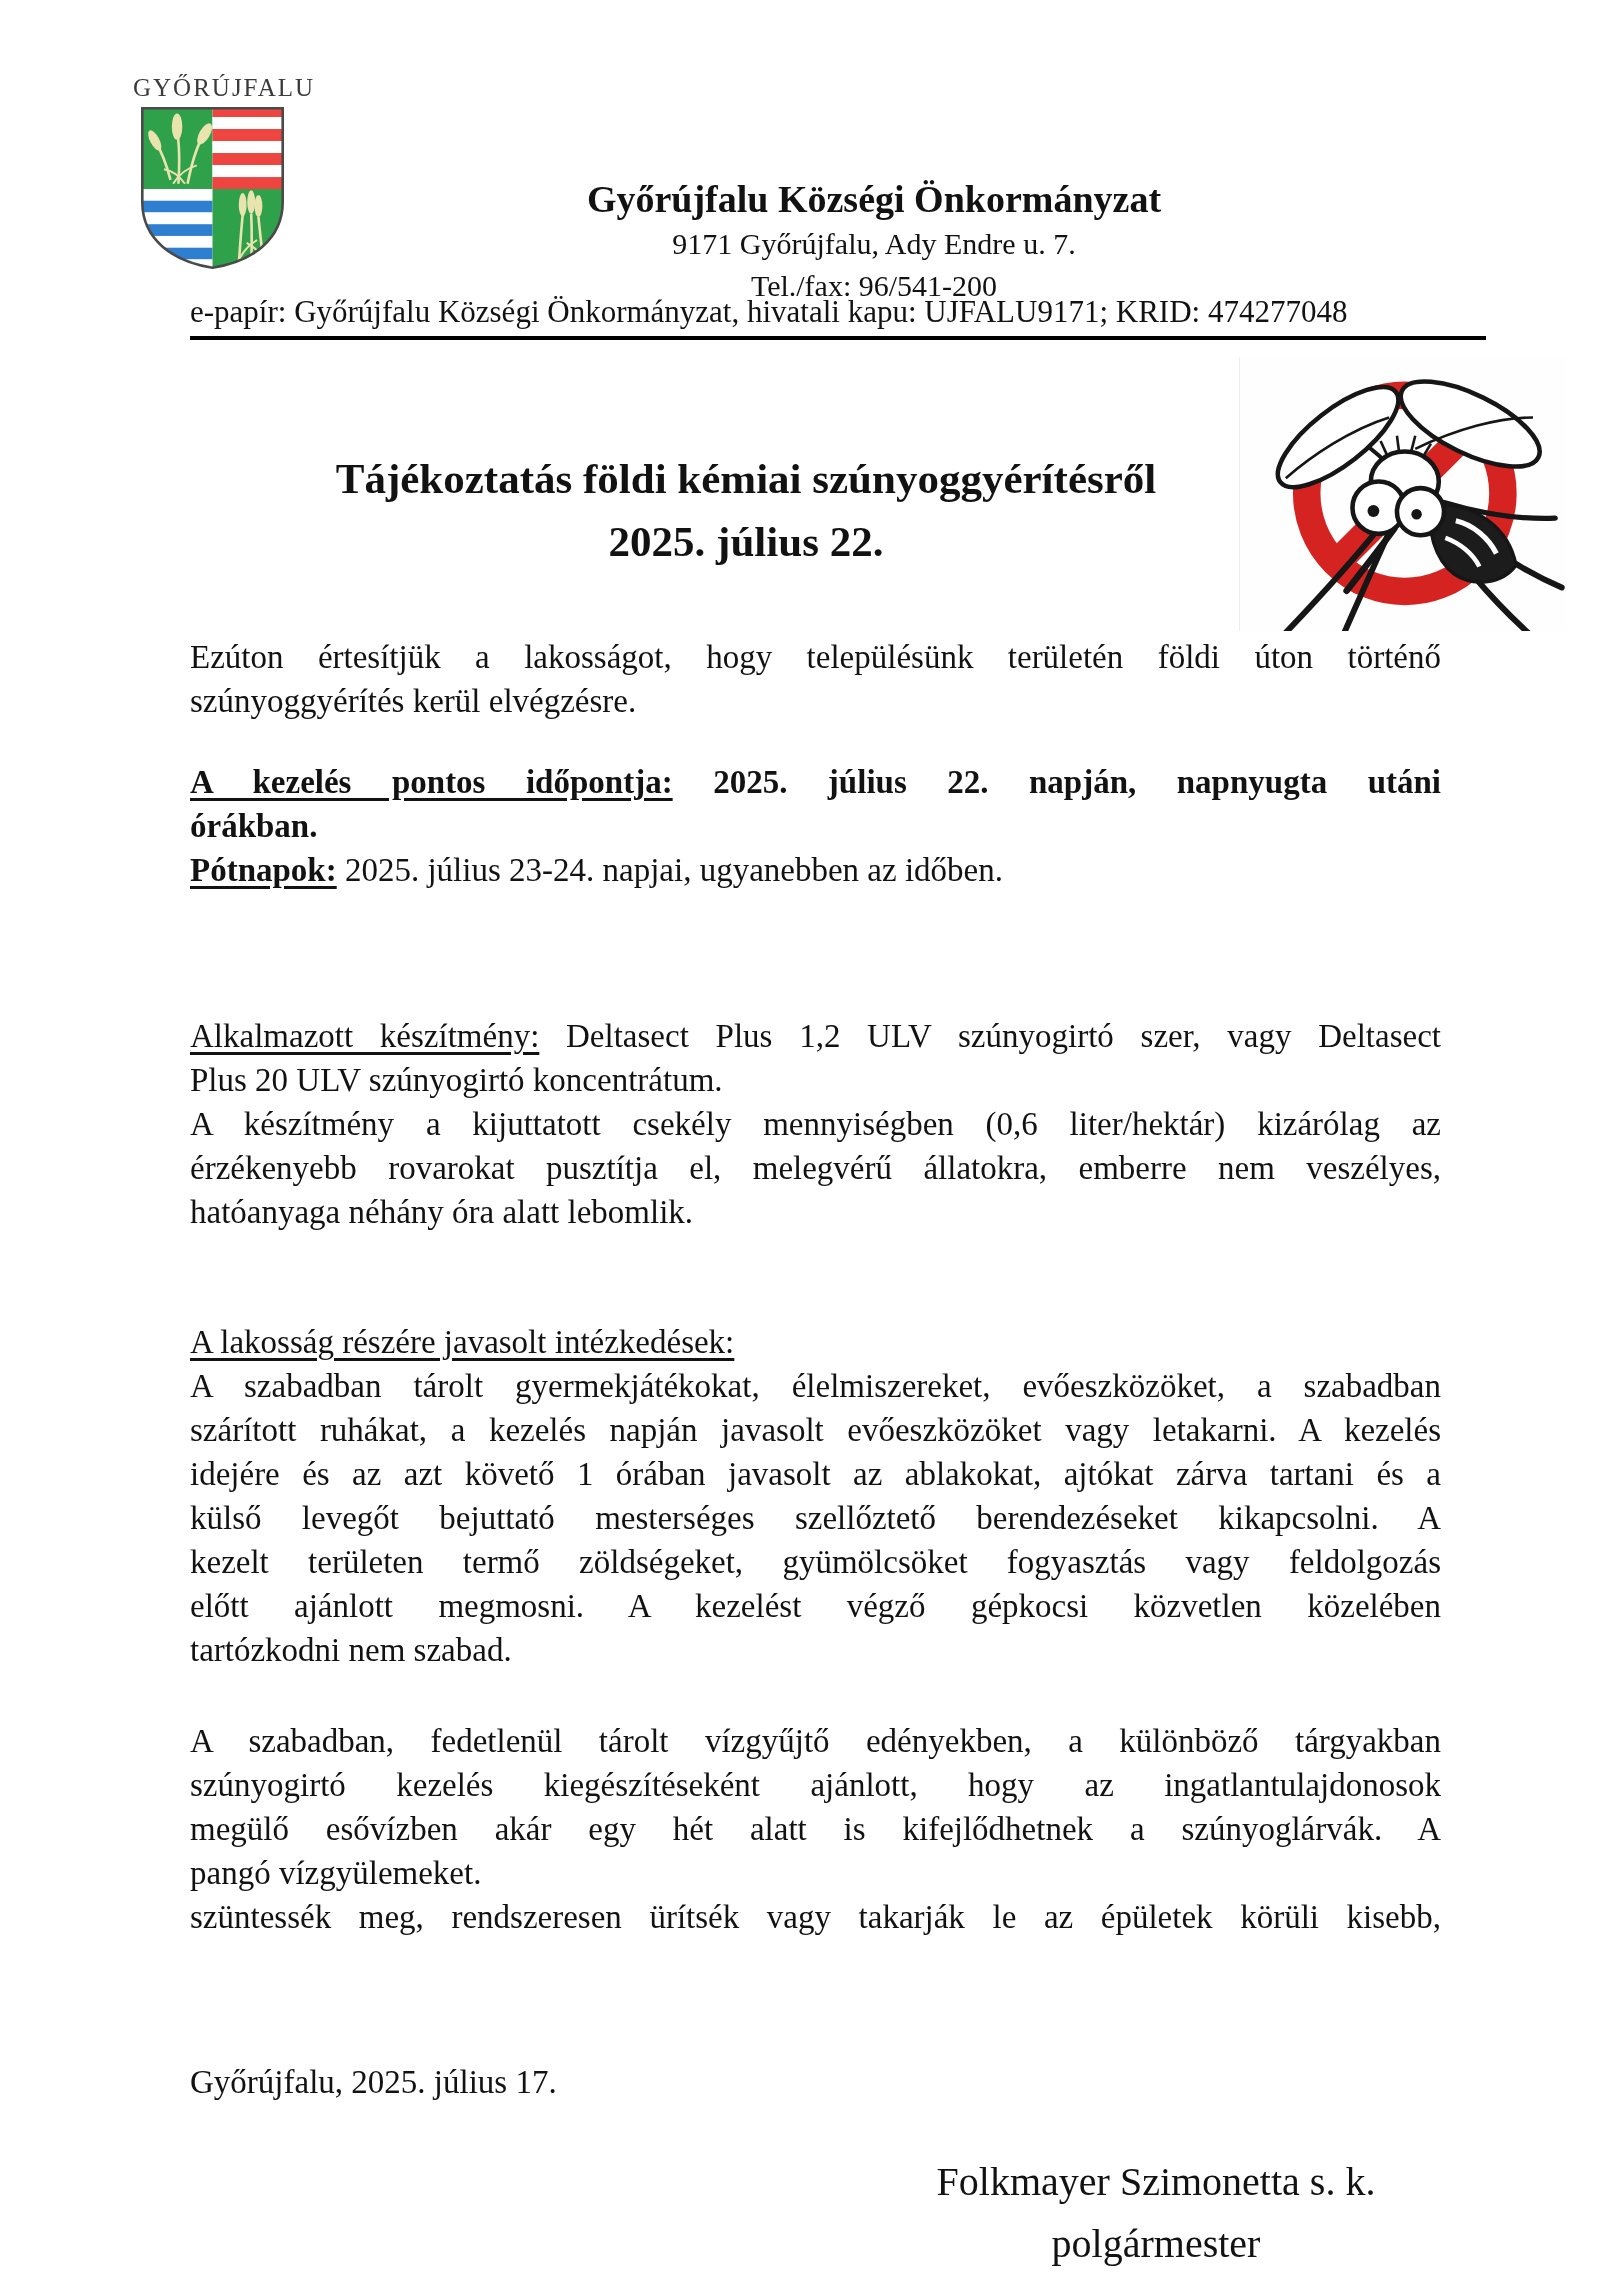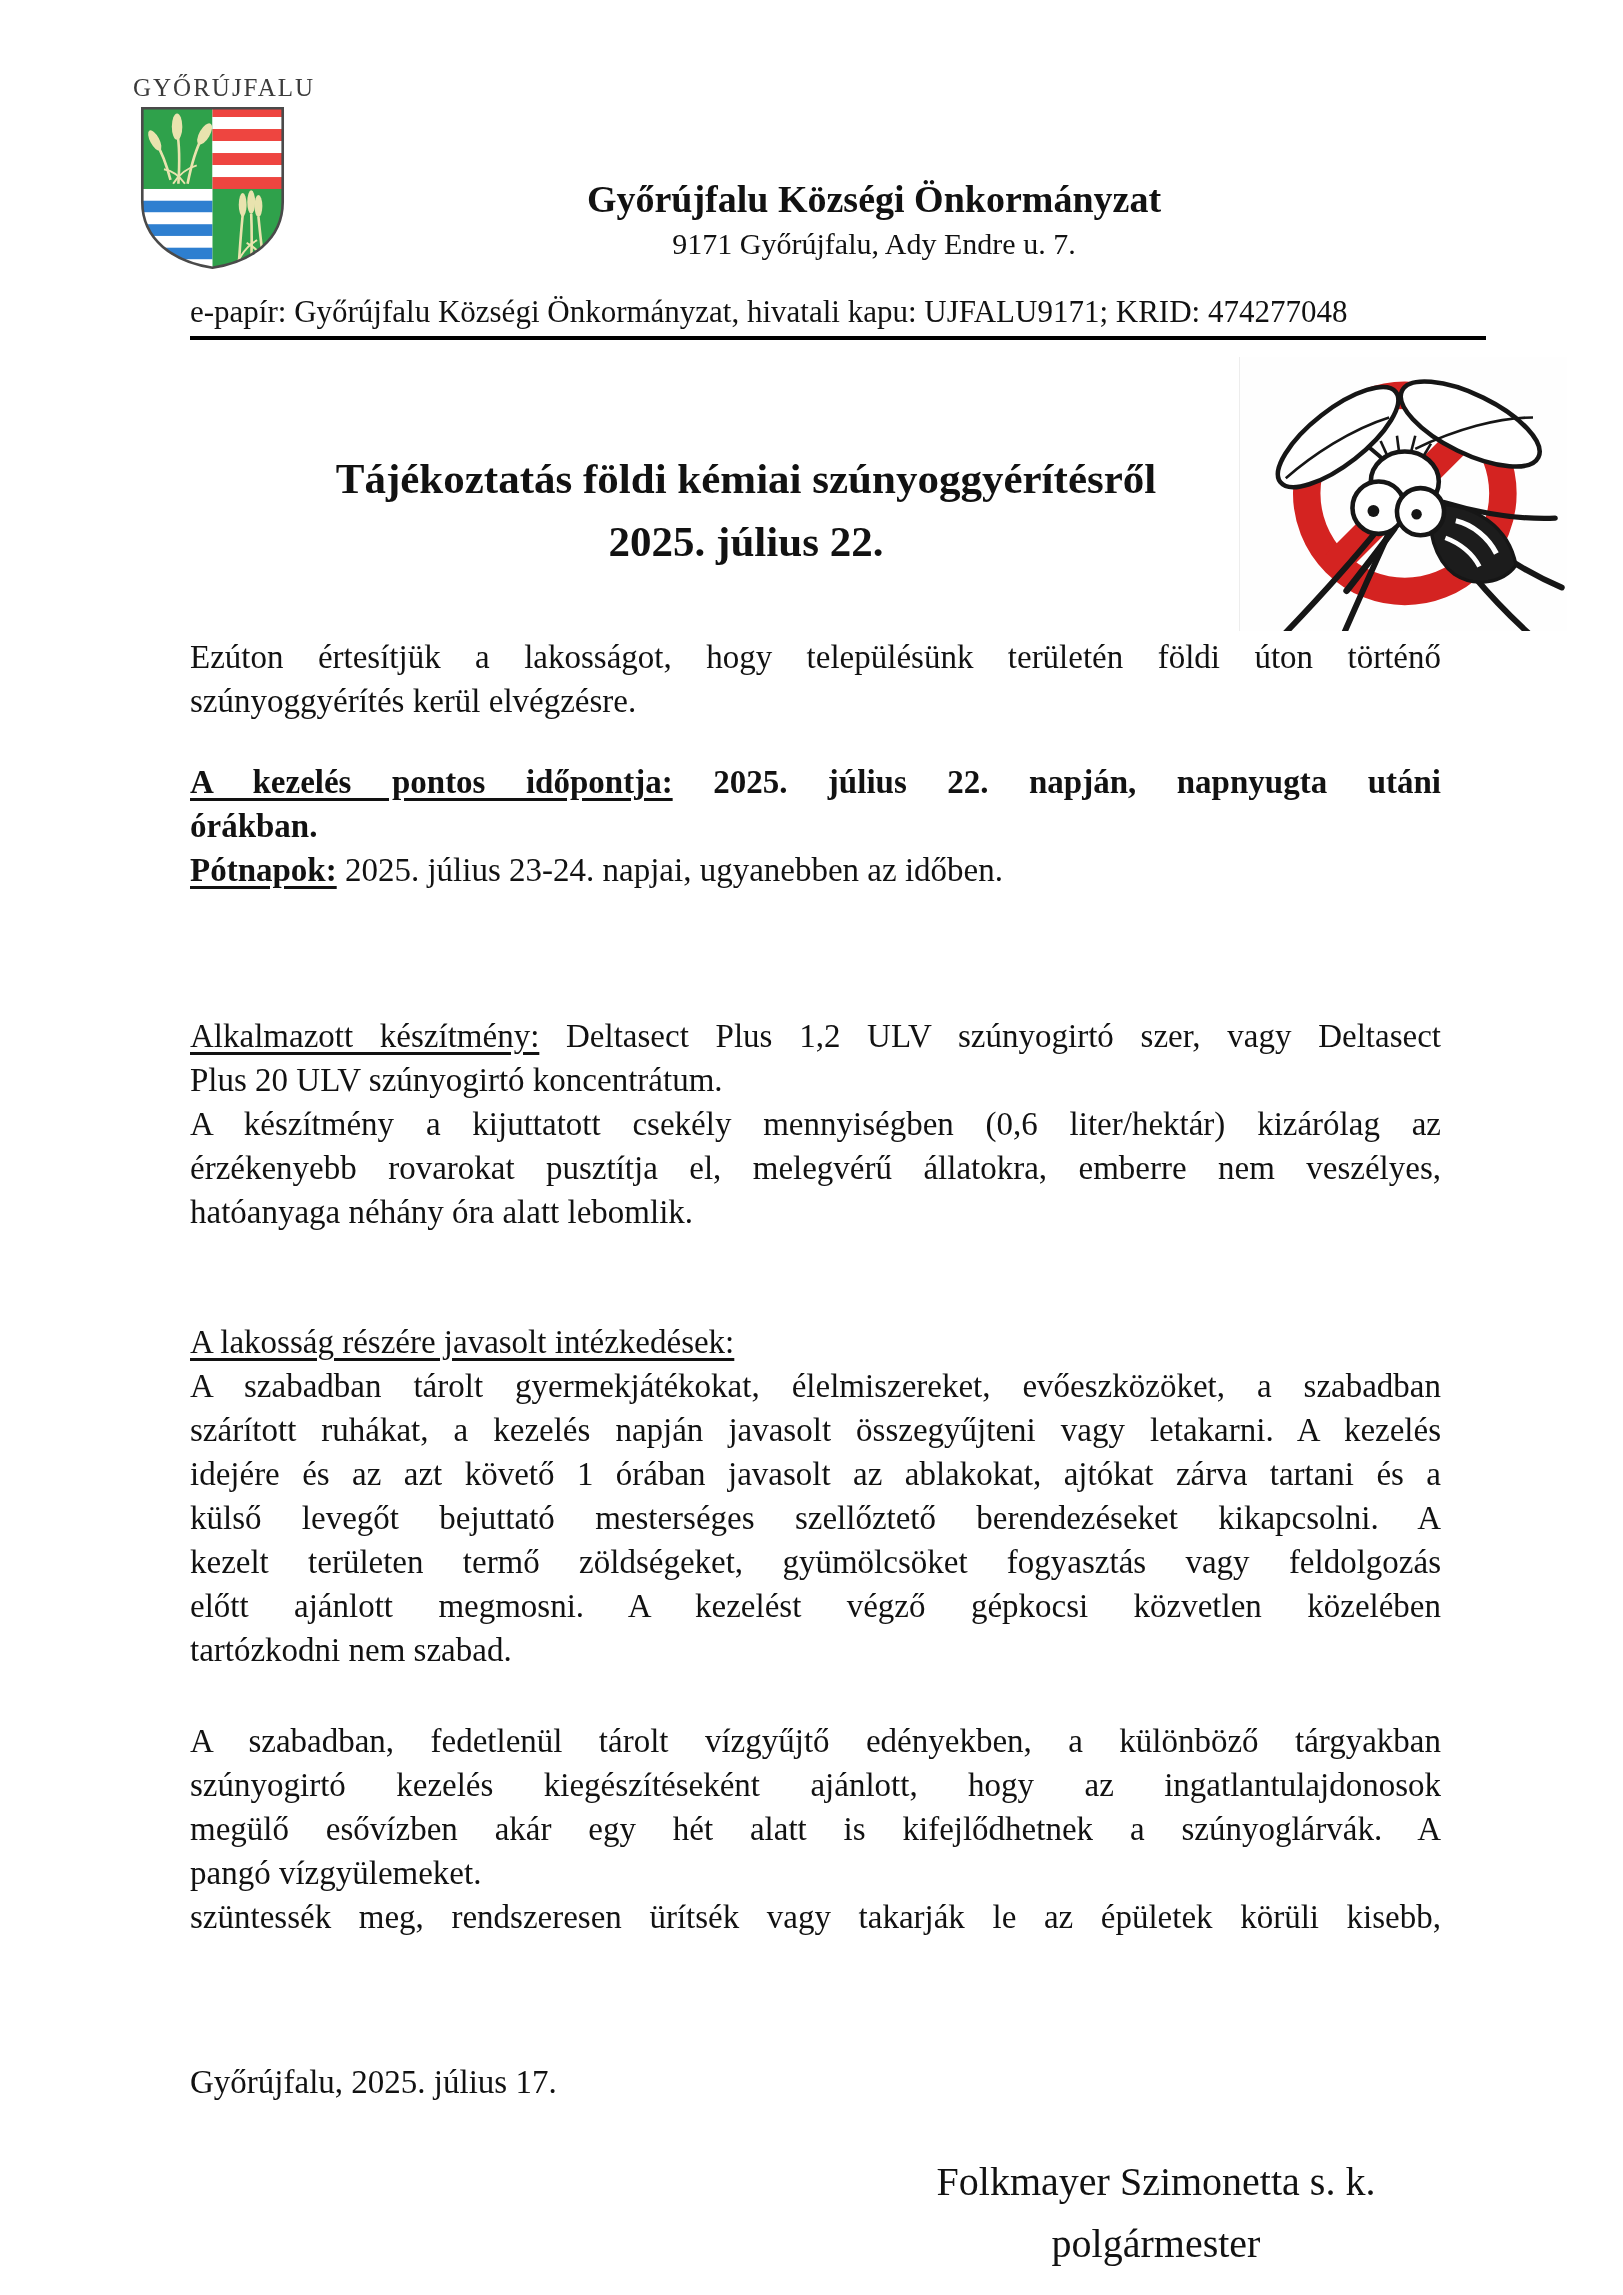--- a/index.html
+++ b/index.html
@@ -116,20 +116,21 @@
         <ellipse cx="171" cy="148" rx="6" ry="18"></ellipse>
         <ellipse cx="182" cy="154" rx="6" ry="17"></ellipse>
       </g>
     </g>
     <path d="M5,5 H219 V148 C219,206 171,239 112,248 C53,239 5,206 5,148 Z" fill="none" stroke="#4a4a4a" stroke-width="4"></path>
   </svg>
 
   <div class="abs org-block">
     <div class="org-name">Győrújfalu Községi Önkormányzat</div>
     <div class="org-addr">9171 Győrújfalu, Ady Endre u. 7.</div>
+    <div class="org-tel">Tel./fax: 96/541-200</div>
   </div>
 
   <div class="abs epaper">e-papír: Győrújfalu Községi Önkormányzat, hivatali kapu: UJFALU9171; KRID: 474277048</div>
   <div class="abs rule"></div>
 
   <div class="abs doc-title">
     <span>Tájékoztatás földi kémiai szúnyoggyérítésről</span>
     <span>2025. július 22.</span>
   </div>
 
@@ -192,21 +193,21 @@
   <div class="abs para" style="top:1014px">
       <div class="tline"><span class="u">Alkalmazott készítmény:</span><span> Deltasect Plus 1,2 ULV szúnyogirtó szer, vagy Deltasect</span></div>
       <div class="tline final"><span>Plus 20 ULV szúnyogirtó koncentrátum.</span></div>
       <div class="tline"><span>A készítmény a kijuttatott csekély mennyiségben (0,6 liter/hektár) kizárólag az</span></div>
       <div class="tline"><span>érzékenyebb rovarokat pusztítja el, melegvérű állatokra, emberre nem veszélyes,</span></div>
       <div class="tline final"><span>hatóanyaga néhány óra alatt lebomlik.</span></div>
     </div>
   <div class="abs para" style="top:1320px">
       <div class="tline final"><span class="u">A lakosság részére javasolt intézkedések:</span></div>
       <div class="tline"><span>A szabadban tárolt gyermekjátékokat, élelmiszereket, evőeszközöket, a szabadban</span></div>
-      <div class="tline"><span>szárított ruhákat, a kezelés napján javasolt összegyűjteni vagy letakarni. A kezelés</span></div>
+      <div class="tline"><span>szárított ruhákat, a kezelés napján javasolt evőeszközöket vagy letakarni. A kezelés</span></div>
       <div class="tline"><span>idejére és az azt követő 1 órában javasolt az ablakokat, ajtókat zárva tartani és a</span></div>
       <div class="tline"><span>külső levegőt bejuttató mesterséges szellőztető berendezéseket kikapcsolni. A</span></div>
       <div class="tline"><span>kezelt területen termő zöldségeket, gyümölcsöket fogyasztás vagy feldolgozás</span></div>
       <div class="tline"><span>előtt ajánlott megmosni. A kezelést végző gépkocsi közvetlen közelében</span></div>
       <div class="tline final"><span>tartózkodni nem szabad.</span></div>
     </div>
   <div class="abs para" style="top:1719px">
       <div class="tline"><span>A szabadban, fedetlenül tárolt vízgyűjtő edényekben, a különböző tárgyakban</span></div>
       <div class="tline"><span>szúnyogirtó kezelés kiegészítéseként ajánlott, hogy az ingatlantulajdonosok</span></div>
       <div class="tline"><span>megülő esővízben akár egy hét alatt is kifejlődhetnek a szúnyoglárvák. A</span></div>

